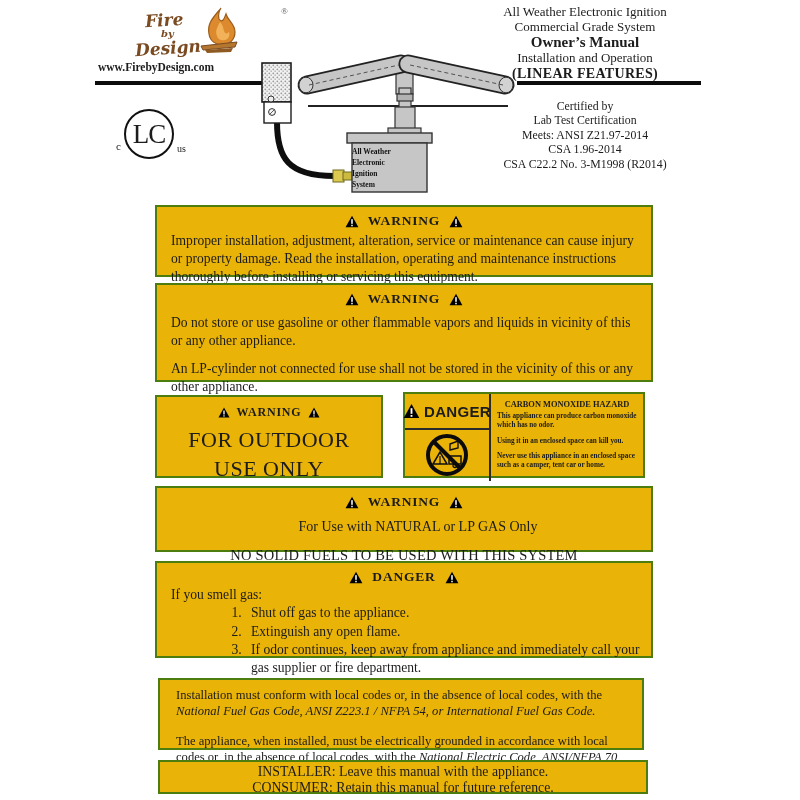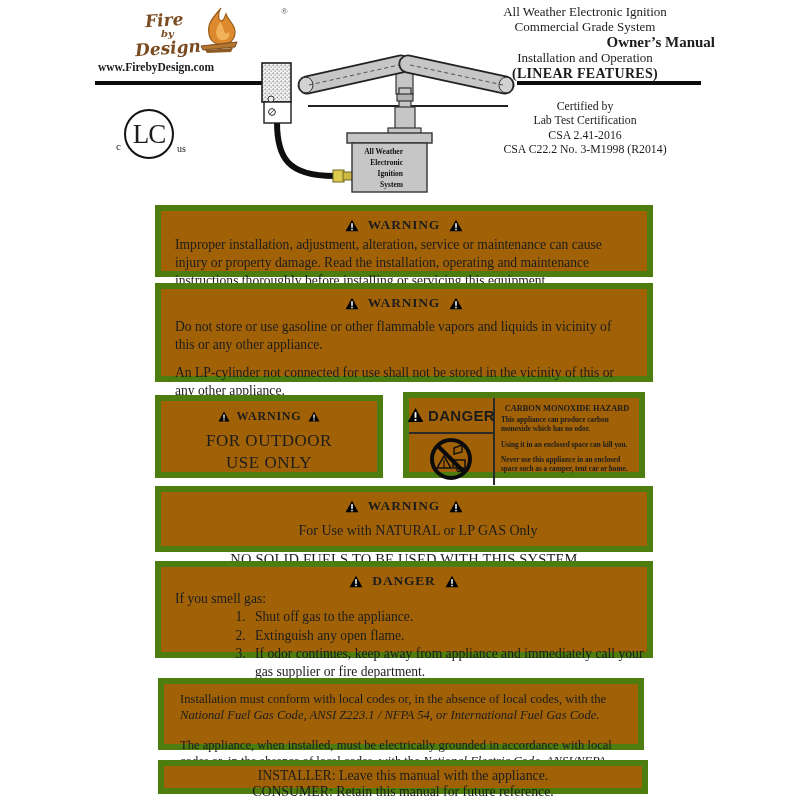--- a/index.html
+++ b/index.html
@@ -12,49 +12,49 @@
              font-weight:bold;color:#7a4a21;}
   .logo-fire{left:12px;top:4px;font-size:17px;transform:rotate(-4deg);}
   .logo-by{left:28px;top:22px;font-size:10px;text-align:center;}
   .logo-design{left:2px;top:32px;font-size:17px;transform:rotate(-4deg);}
   .logo-flame{position:absolute;left:58px;top:0px;}
   .logo-reg{position:absolute;left:148px;top:0px;font-size:9px;color:#555;font-style:normal;}
   .logo-url{position:absolute;left:98px;top:61px;font-weight:bold;font-size:11.5px;}
 
   .title-block{position:absolute;left:455px;top:5px;width:260px;text-align:center;
                font-size:13px;line-height:1.13;}
-  .title-block .b1{font-weight:bold;font-size:15px;text-align:right;}
+  .title-block .b1{font-weight:bold;font-size:15px;}
   .title-block .b2{font-weight:bold;font-size:14px;letter-spacing:.3px;}
 
   .cert-block{position:absolute;left:455px;top:99px;width:260px;text-align:center;
               font-size:11.8px;line-height:1.22;}
 
   .lc-wrap{position:absolute;left:124px;top:109px;width:46px;height:46px;}
   .lc-circle{position:absolute;left:0;top:0;width:46px;height:46px;border:2.5px solid #111;
              border-radius:50%;display:flex;align-items:center;justify-content:center;
              font-size:27px;font-family:"Liberation Serif", serif;letter-spacing:-1px;background:#fff;}
   .lc-c{position:absolute;left:-8px;bottom:3px;font-size:11px;}
   .lc-us{position:absolute;right:-16px;bottom:1px;font-size:10px;}
 
   
   .diagram-svg{position:absolute;left:0;top:0;width:800px;height:200px;}
-  .cbox-label{position:absolute;left:352px;top:147px;width:51px;text-align:right;
+  .cbox-label{position:absolute;left:352px;top:147px;width:51px;text-align:left;
               font-weight:bold;font-size:7.5px;line-height:1.45;color:#111;}
 
   
-  .wbox{position:absolute;border:6px solid #4d7c0f;background:#a16207;box-sizing:border-box;}
+  .wbox{position:absolute;border:2px solid #4d7c0f;background:#eab308;box-sizing:border-box;}
   .box-head{display:flex;align-items:center;justify-content:center;gap:9px;
             font-weight:bold;font-size:13.5px;letter-spacing:.8px;padding-top:6px;}
   .tri{width:14px;height:13px;flex:0 0 auto;}
   .box-body{font-size:13.6px;line-height:1.32;padding:3px 14px 0 14px;}
   .box-body p{margin:4px 0 10px 0;}
 
   .outdoor-head{font-size:12px;gap:7px;padding-top:8px;}
   .outdoor-head .tri{width:12px;height:11px;}
-  .outdoor-big{text-align:center;font-size:17px;line-height:1.3;margin-top:6px;letter-spacing:.5px;}
+  .outdoor-big{text-align:center;font-size:22px;line-height:1.3;margin-top:6px;letter-spacing:.5px;}
 
   .co-grid{display:grid;grid-template-columns:86px 1fr;height:100%;}
   .co-left{border-right:2px solid #2a2a2a;display:flex;flex-direction:column;}
   .co-danger{height:34px;border-bottom:2px solid #2a2a2a;display:flex;align-items:center;
              justify-content:center;gap:4px;font-family:"Liberation Sans", sans-serif;
              font-weight:bold;font-size:15px;letter-spacing:.3px;}
   .co-danger .tri{width:17px;height:16px;}
   .co-iconcell{flex:1;display:flex;align-items:center;justify-content:center;}
   .co-right{padding:4px 6px;}
   .co-heading{text-align:center;font-weight:bold;font-size:8.4px;margin:2px 0 3px 0;}
@@ -98,21 +98,22 @@
     <div>All Weather Electronic Ignition</div>
     <div>Commercial Grade System</div>
     <div class="b1">Owner’s Manual</div>
     <div>Installation and Operation</div>
     <div class="b2">(LINEAR FEATURES)</div>
   </div>
 
   <div class="cert-block">
     <div>Certified by</div>
     <div>Lab Test Certification</div>
-    <div>CSA 2.41-2016</div>
+    <div>Meets: ANSI Z21.97-2014</div>
+    <div>CSA 1.96-2014</div>
     <div>CSA C22.2 No. 3-M1998 (R2014)</div>
   </div>
 
   <div class="lc-wrap">
     <div class="lc-circle">LC</div>
     <span class="lc-c">c</span>
     <span class="lc-us">us</span>
   </div>
 
   <svg class="diagram-svg" viewBox="0 0 800 200">

